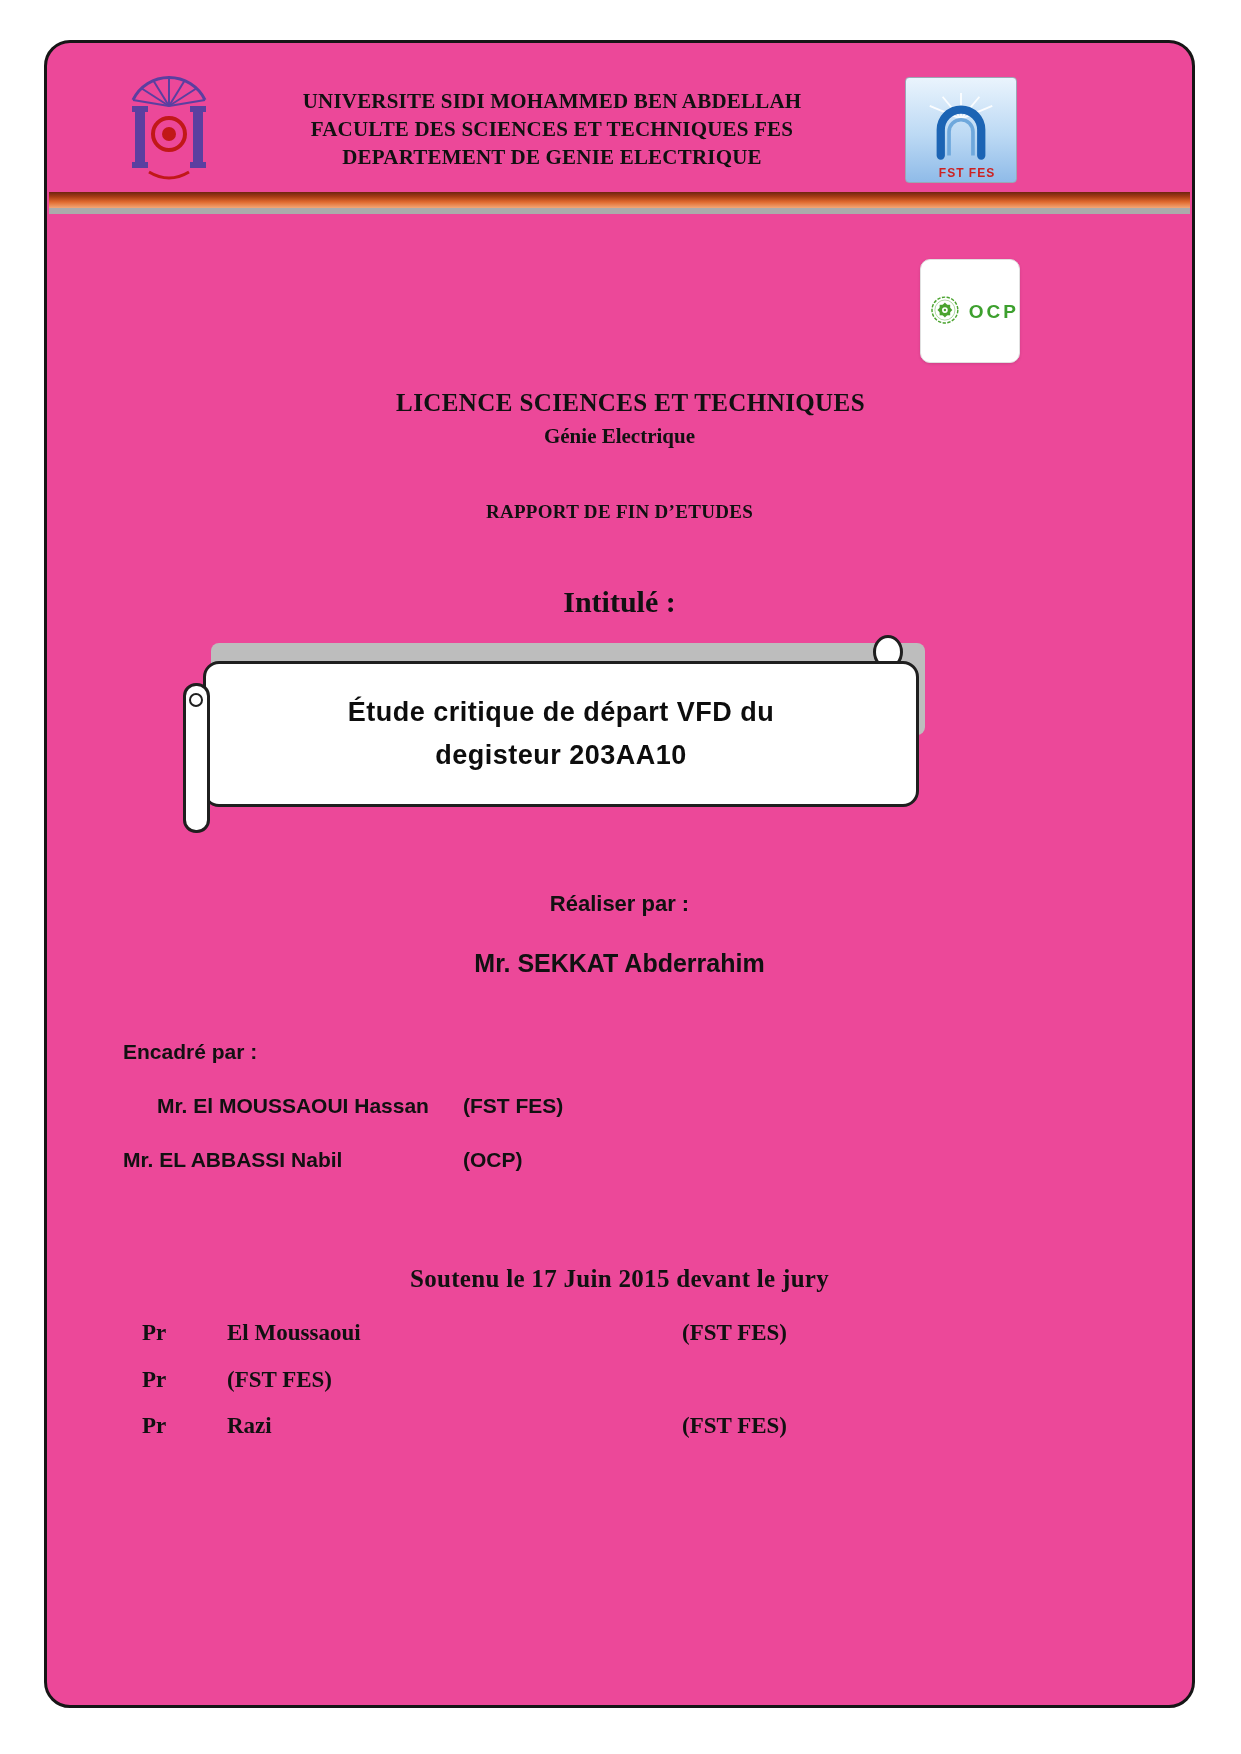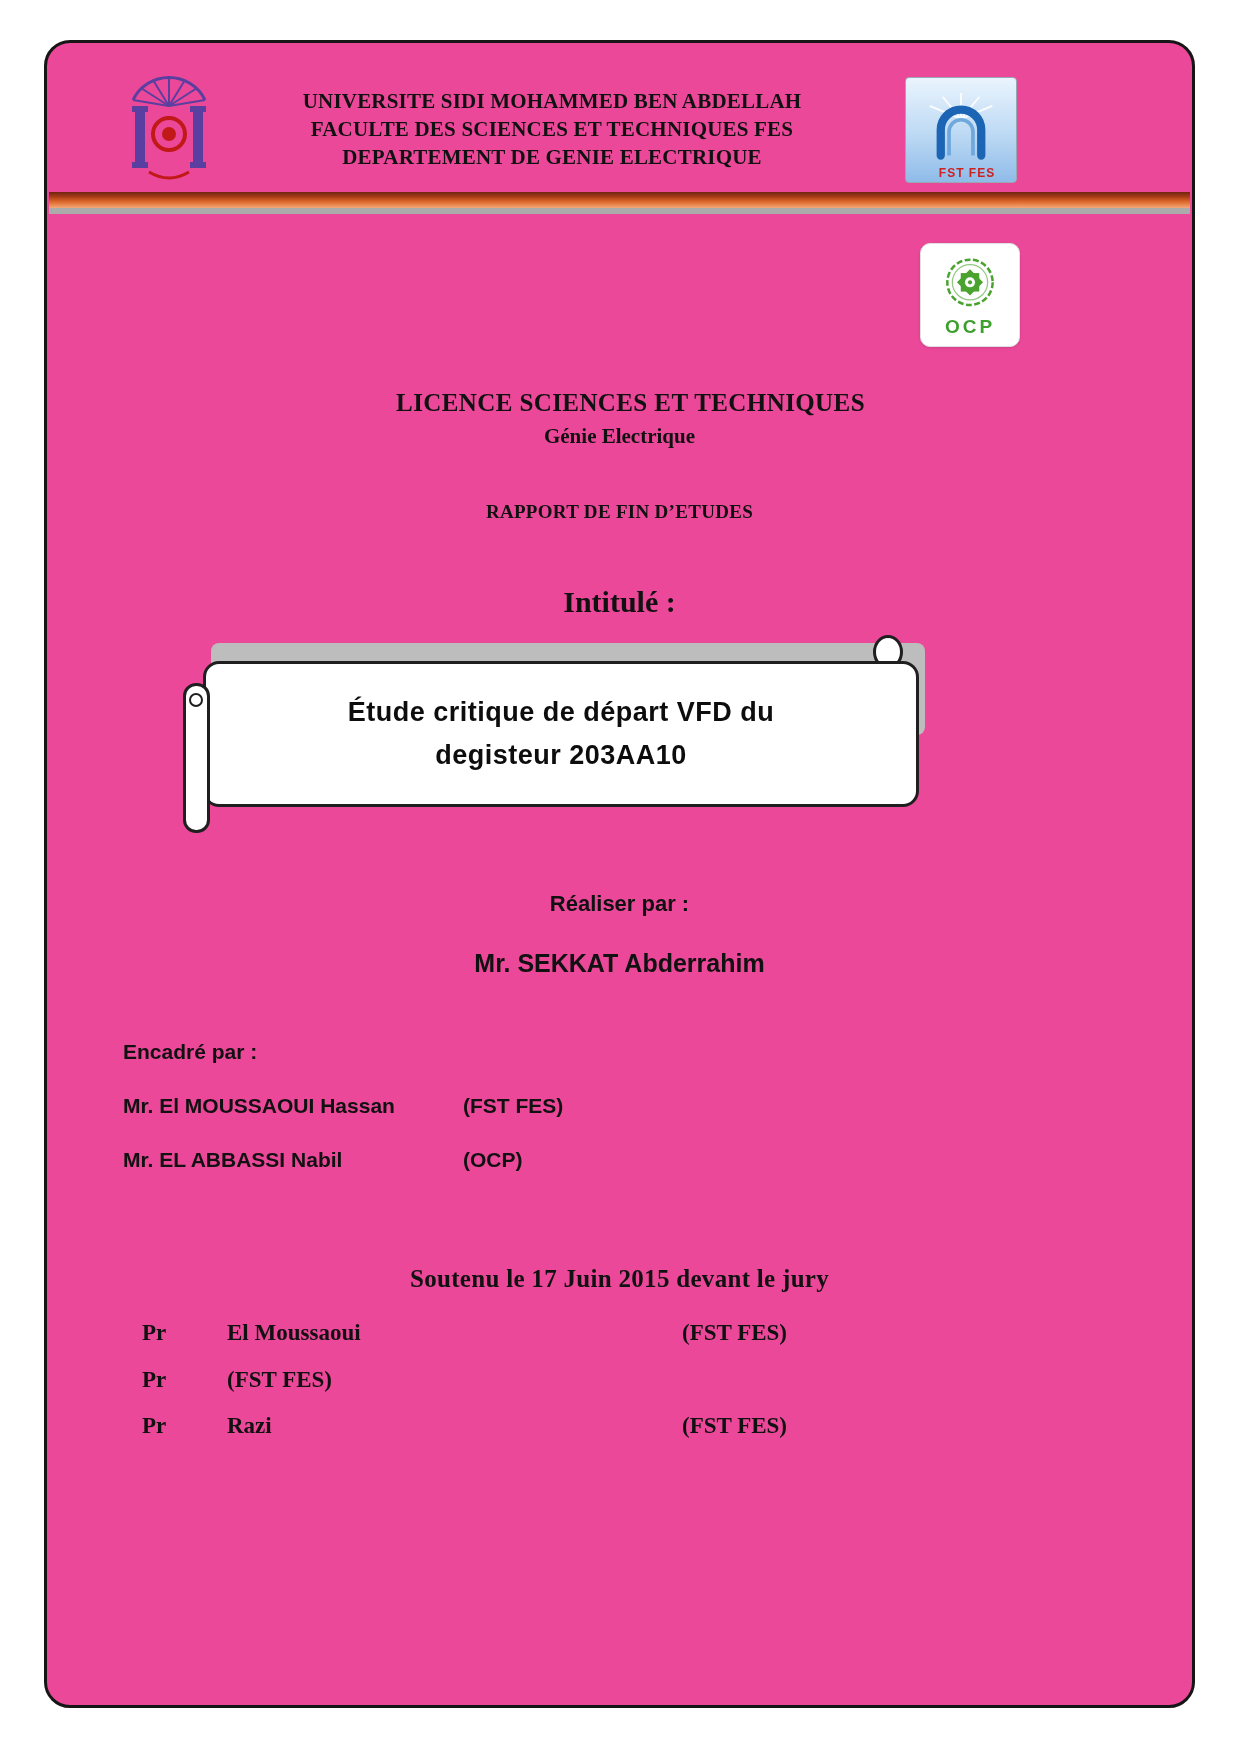--- a/index.html
+++ b/index.html
@@ -18,24 +18,24 @@
               background:linear-gradient(180deg,#eaf4fd 0%, #bcd9f4 55%, #8fbbe8 100%);
               display:flex; flex-direction:column; align-items:center; justify-content:flex-end; }
   .fst-logo svg { width:92px; height:74px; }
   .fst-caption { font-family:"Liberation Sans", sans-serif; font-weight:bold; font-size:12px;
                  color:#cc2222; letter-spacing:1px; margin-top:1px;margin-left:12px; }
 
   .divider { position:absolute; top:149px; left:2px; right:2px; height:16px;
              background:linear-gradient(180deg,#6f2410 0%, #a83c16 30%, #e06a2e 62%, #f3a877 100%);
              box-shadow:0 6px 0 #ababab; }
 
-  .ocp-logo { position:absolute; left:873px; top:200px; width:100px; height:104px;
+  .ocp-logo { position:absolute; left:873px; top:216px; width:100px; height:104px;
               background:#fff; border:1px solid #e0e0e0; border-radius:10px;
               box-shadow:0 1px 3px rgba(0,0,0,0.12);
-              display:flex; flex-direction:column; align-items:center; justify-content:center; }
+              display:flex; flex-direction:row; align-items:center; justify-content:center; }
   .ocp-logo svg { width:84px; height:62px; }
   .ocp-caption { font-family:"Liberation Sans", sans-serif; font-weight:bold; font-size:19px;
                  color:#3da02e; letter-spacing:3px; margin-top:1px; }
 
   
   .centered { position:absolute; left:0; width:100%; text-align:center; }
   .program1 { top:346px; font-size:25px; font-weight:bold; letter-spacing:0.4px;padding-left:22px; }
   .program2 { top:381px; font-size:21px; font-weight:bold; }
   .report-type { top:458px; font-size:19px; font-weight:bold; letter-spacing:0.3px; }
   .intitule { top:542px; font-size:30px; font-weight:bold; }
@@ -58,21 +58,21 @@
                         border:2px solid #1f1f1f; border-radius:50%; background:#fff; z-index:4; }
 
   
   .sans { font-family:"Liberation Sans", sans-serif; }
   .realise { top:848px; font-size:22px; font-weight:bold; }
   .author { top:906px; font-size:25px; font-weight:bold; }
 
   .encadre { position:absolute; left:76px; top:997px; font-size:21px; font-weight:bold; }
   .sup-row { position:absolute; left:76px; font-size:21px; font-weight:bold; display:flex; }
   .sup-row .sup-name { display:inline-block; width:340px; }
-  .sup-1 { top:1051px; }
+  .sup-1 { top:1051px;text-align:center; }
   .sup-2 { top:1105px; }
 
   
   .jury-heading { top:1222px; font-size:25px; font-weight:bold; letter-spacing:0.3px; }
   .jury-row { position:absolute; left:0; width:100%; display:flex; padding-left:95px;
               font-size:23px; font-weight:bold; }
   .jury-row .jury-title { width:85px; }
   .jury-row .jury-name { width:455px; }
   .jury-1 { top:1277px; }
   .jury-2 { top:1324px; }

